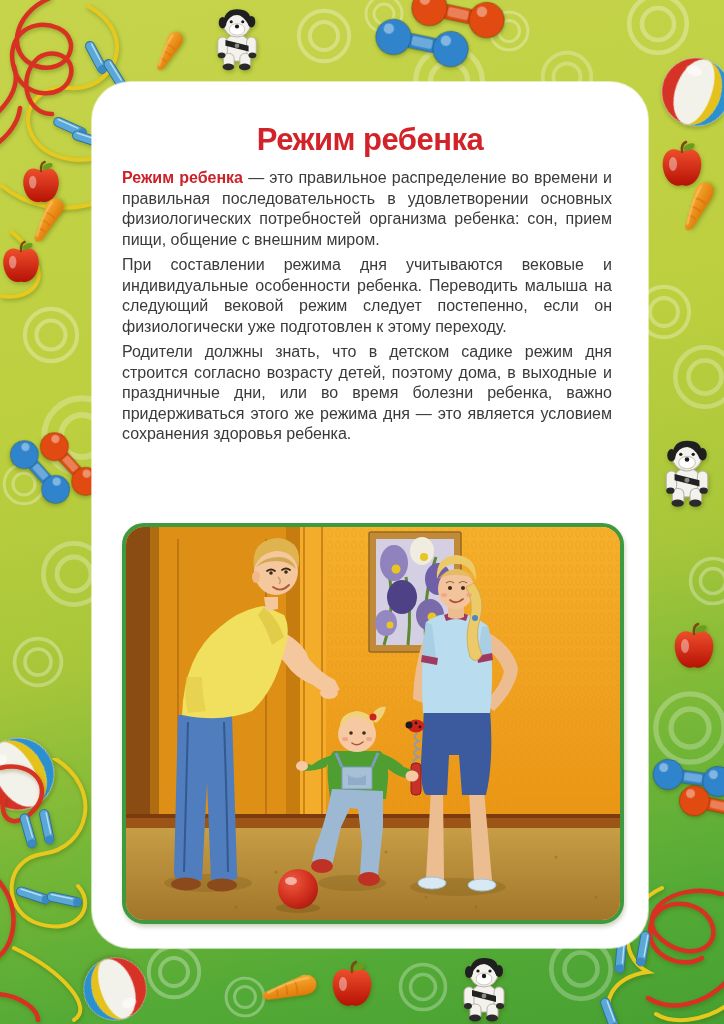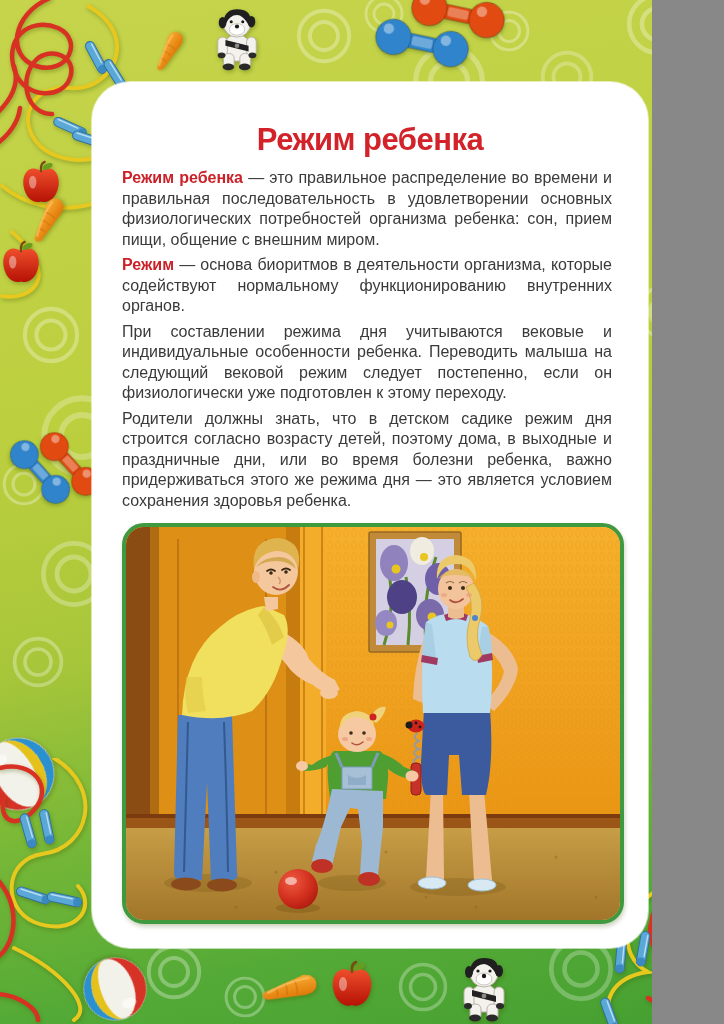--- a/index.html
+++ b/index.html
@@ -1,17 +1,17 @@
 <!DOCTYPE html>
 <html><head>
 <meta charset="utf-8">
 <style>
   html,body{margin:0;padding:0;background:#888;}
   .page{
-    position:relative;width:652px;height:1024px;overflow:hidden;
+    position:relative;width:724px;height:1024px;overflow:hidden;
     font-family:"Liberation Sans",sans-serif;
     background:linear-gradient(168deg,#c6d44c 0%,#bccf3e 38%,#a8c63a 58%,#76b737 74%,#54aa36 88%,#46a031 100%);
   }
   .deco{position:absolute;filter:drop-shadow(1px 2px 2px rgba(60,80,0,.35));}
   .ring{position:absolute;filter:none;}
   .panel{
     position:absolute;left:92px;top:82px;width:556px;height:866px;
     background:#ffffff;border-radius:38px;
     box-shadow:0 0 0 1px rgba(255,255,255,.6);
   }
@@ -288,21 +288,20 @@
     <g transform="translate(16,108) rotate(70)">
         <use href="#sym-handle" width="40" height="11"></use>
       </g>
   </svg>
 
   <div class="panel">
     <div class="panel-inner">
       <h1 class="title">Режим ребенка</h1>
 
       <p class="para"><span class="lead">Режим ребенка </span><span>— это правильное распределение во времени и правильная последовательность в удовлетворении основных физиологических потребностей организма ребенка: сон, прием пищи, общение с внешним миром.</span></p>
-      <p class="para"><span class="lead">Режим </span><span>— основа биоритмов в деятельности организма, которые содействуют нормальному функционированию внутренних органов.</span></p>
       <p class="para"><span class="lead"></span><span>При составлении режима дня учитываются вековые и индивидуальные особенности ребенка. Переводить малыша на следующий вековой режим следует постепенно, если он физиологически уже подготовлен к этому переходу.</span></p>
       <p class="para"><span class="lead"></span><span>Родители должны знать, что в детском садике режим дня строится согласно возрасту детей, поэтому дома, в выходные и праздничные дни, или во время болезни ребенка, важно придерживаться этого же режима дня — это является условием сохранения здоровья ребенка.</span></p>
     </div>
 
     <div class="illustration">
       <svg viewBox="0 0 494 393">
         <defs>
           <linearGradient id="wallg" x1="0" y1="0" x2="0" y2="1">
             <stop offset="0" stop-color="#f6b02c"></stop>
               <stop offset="1" stop-color="#ea9514"></stop>

